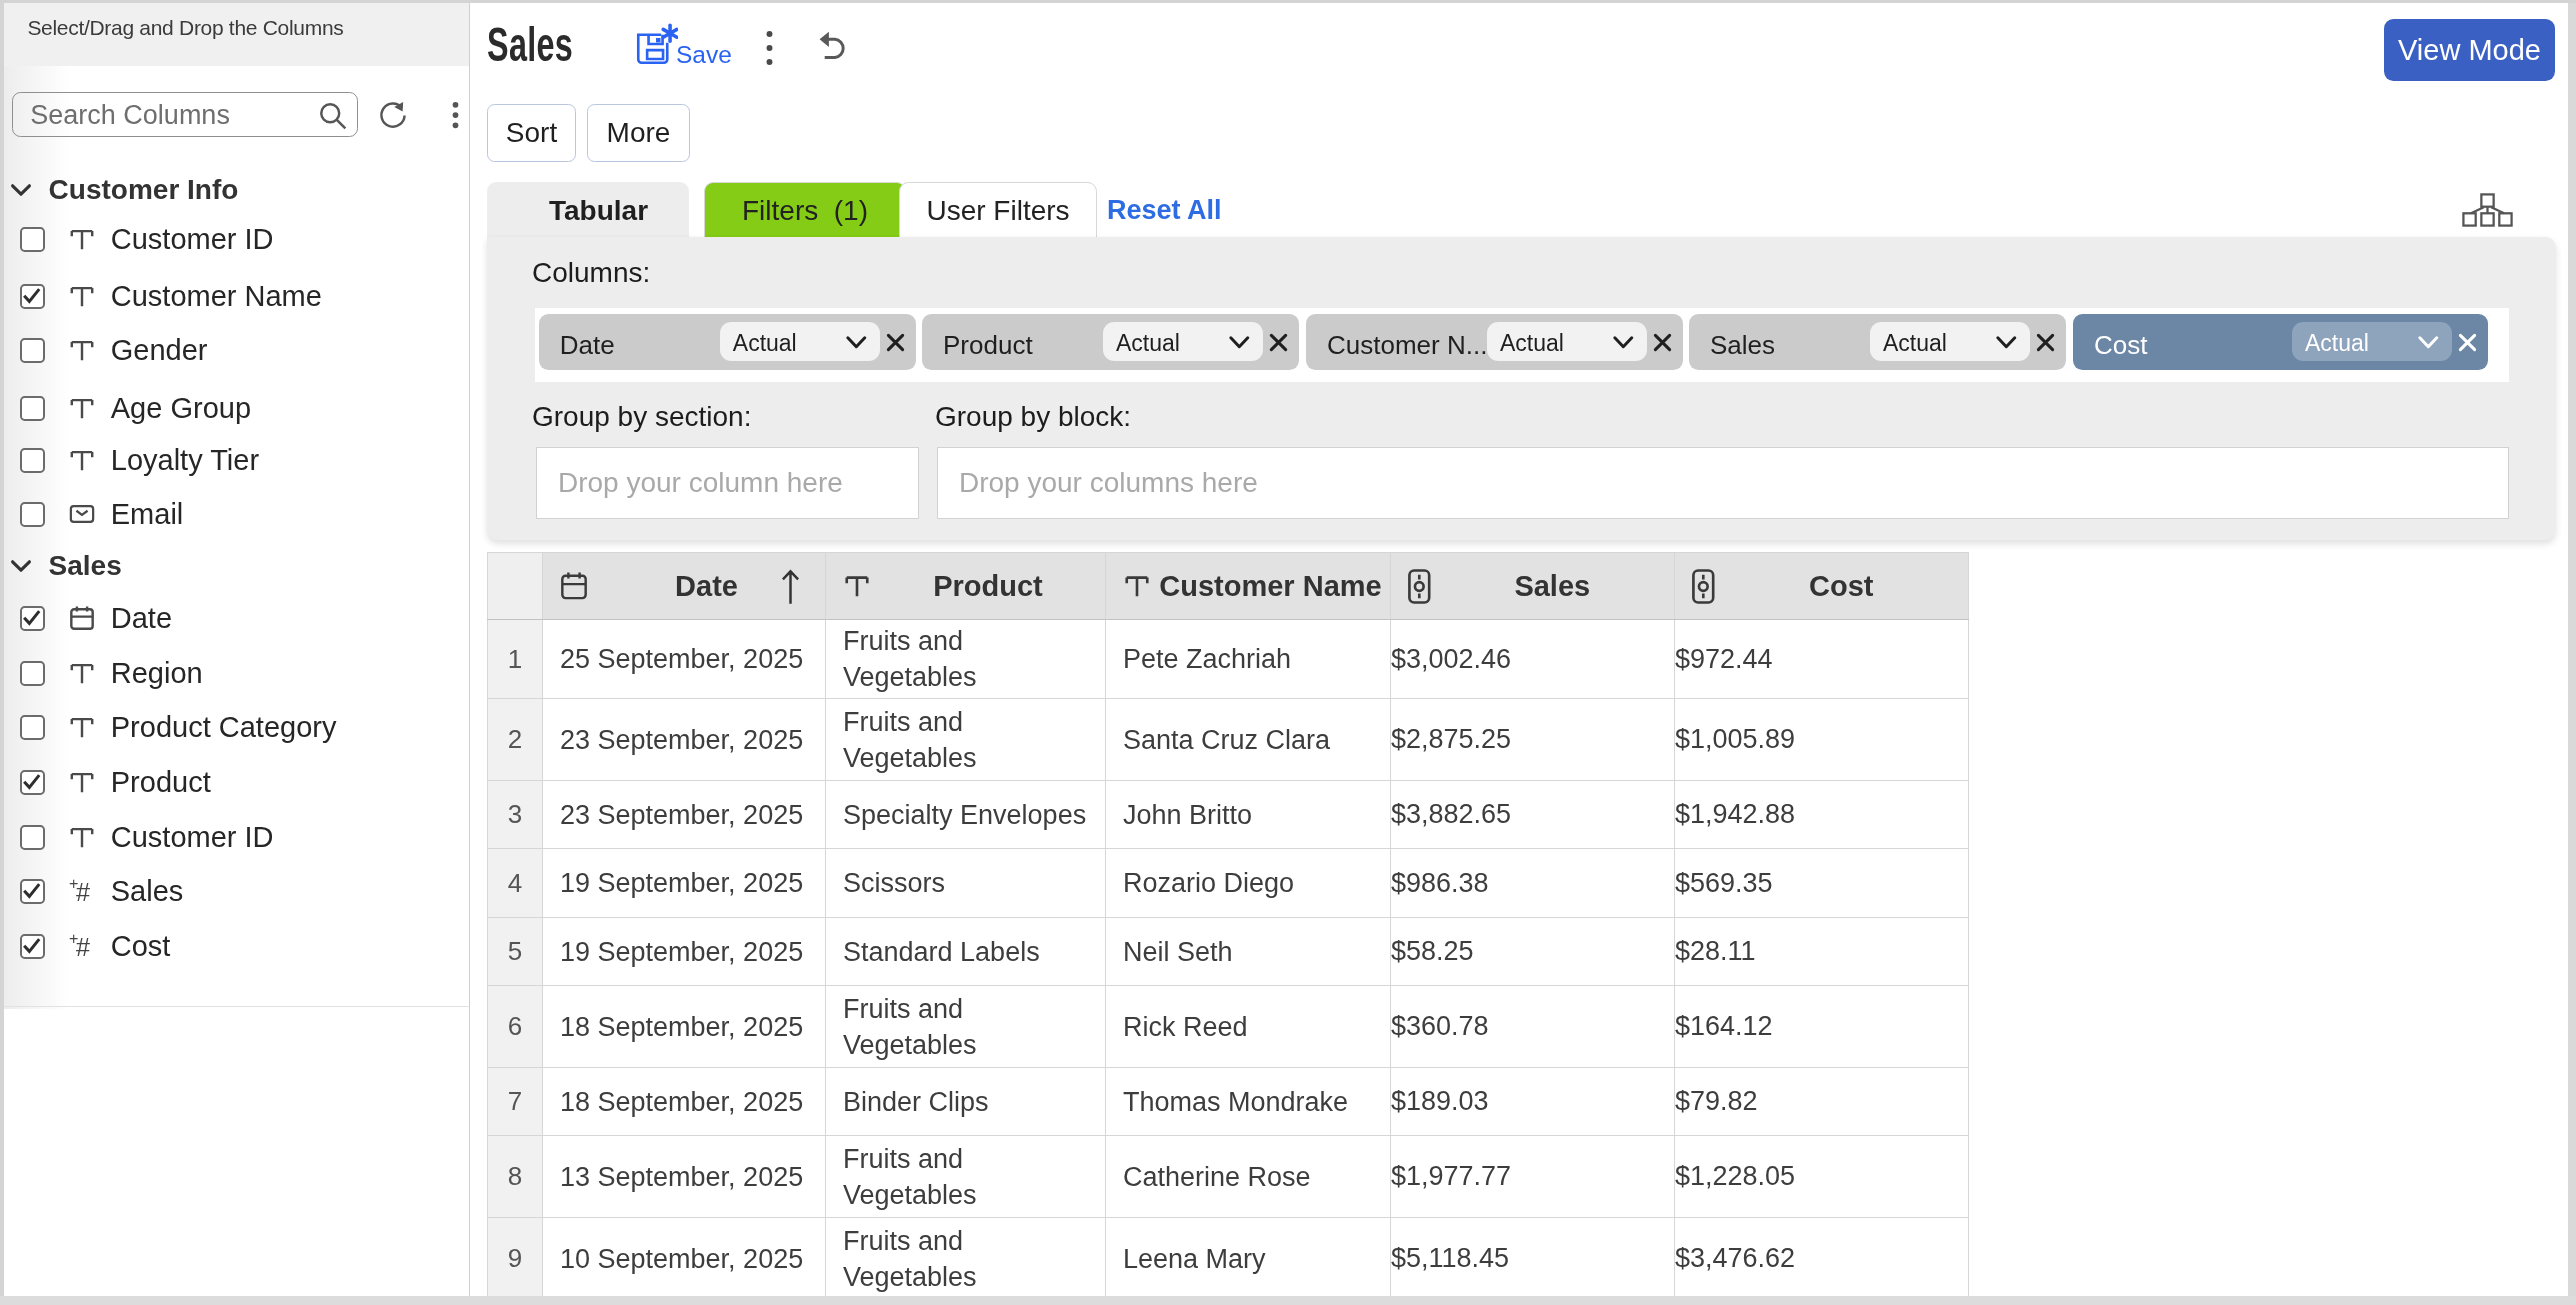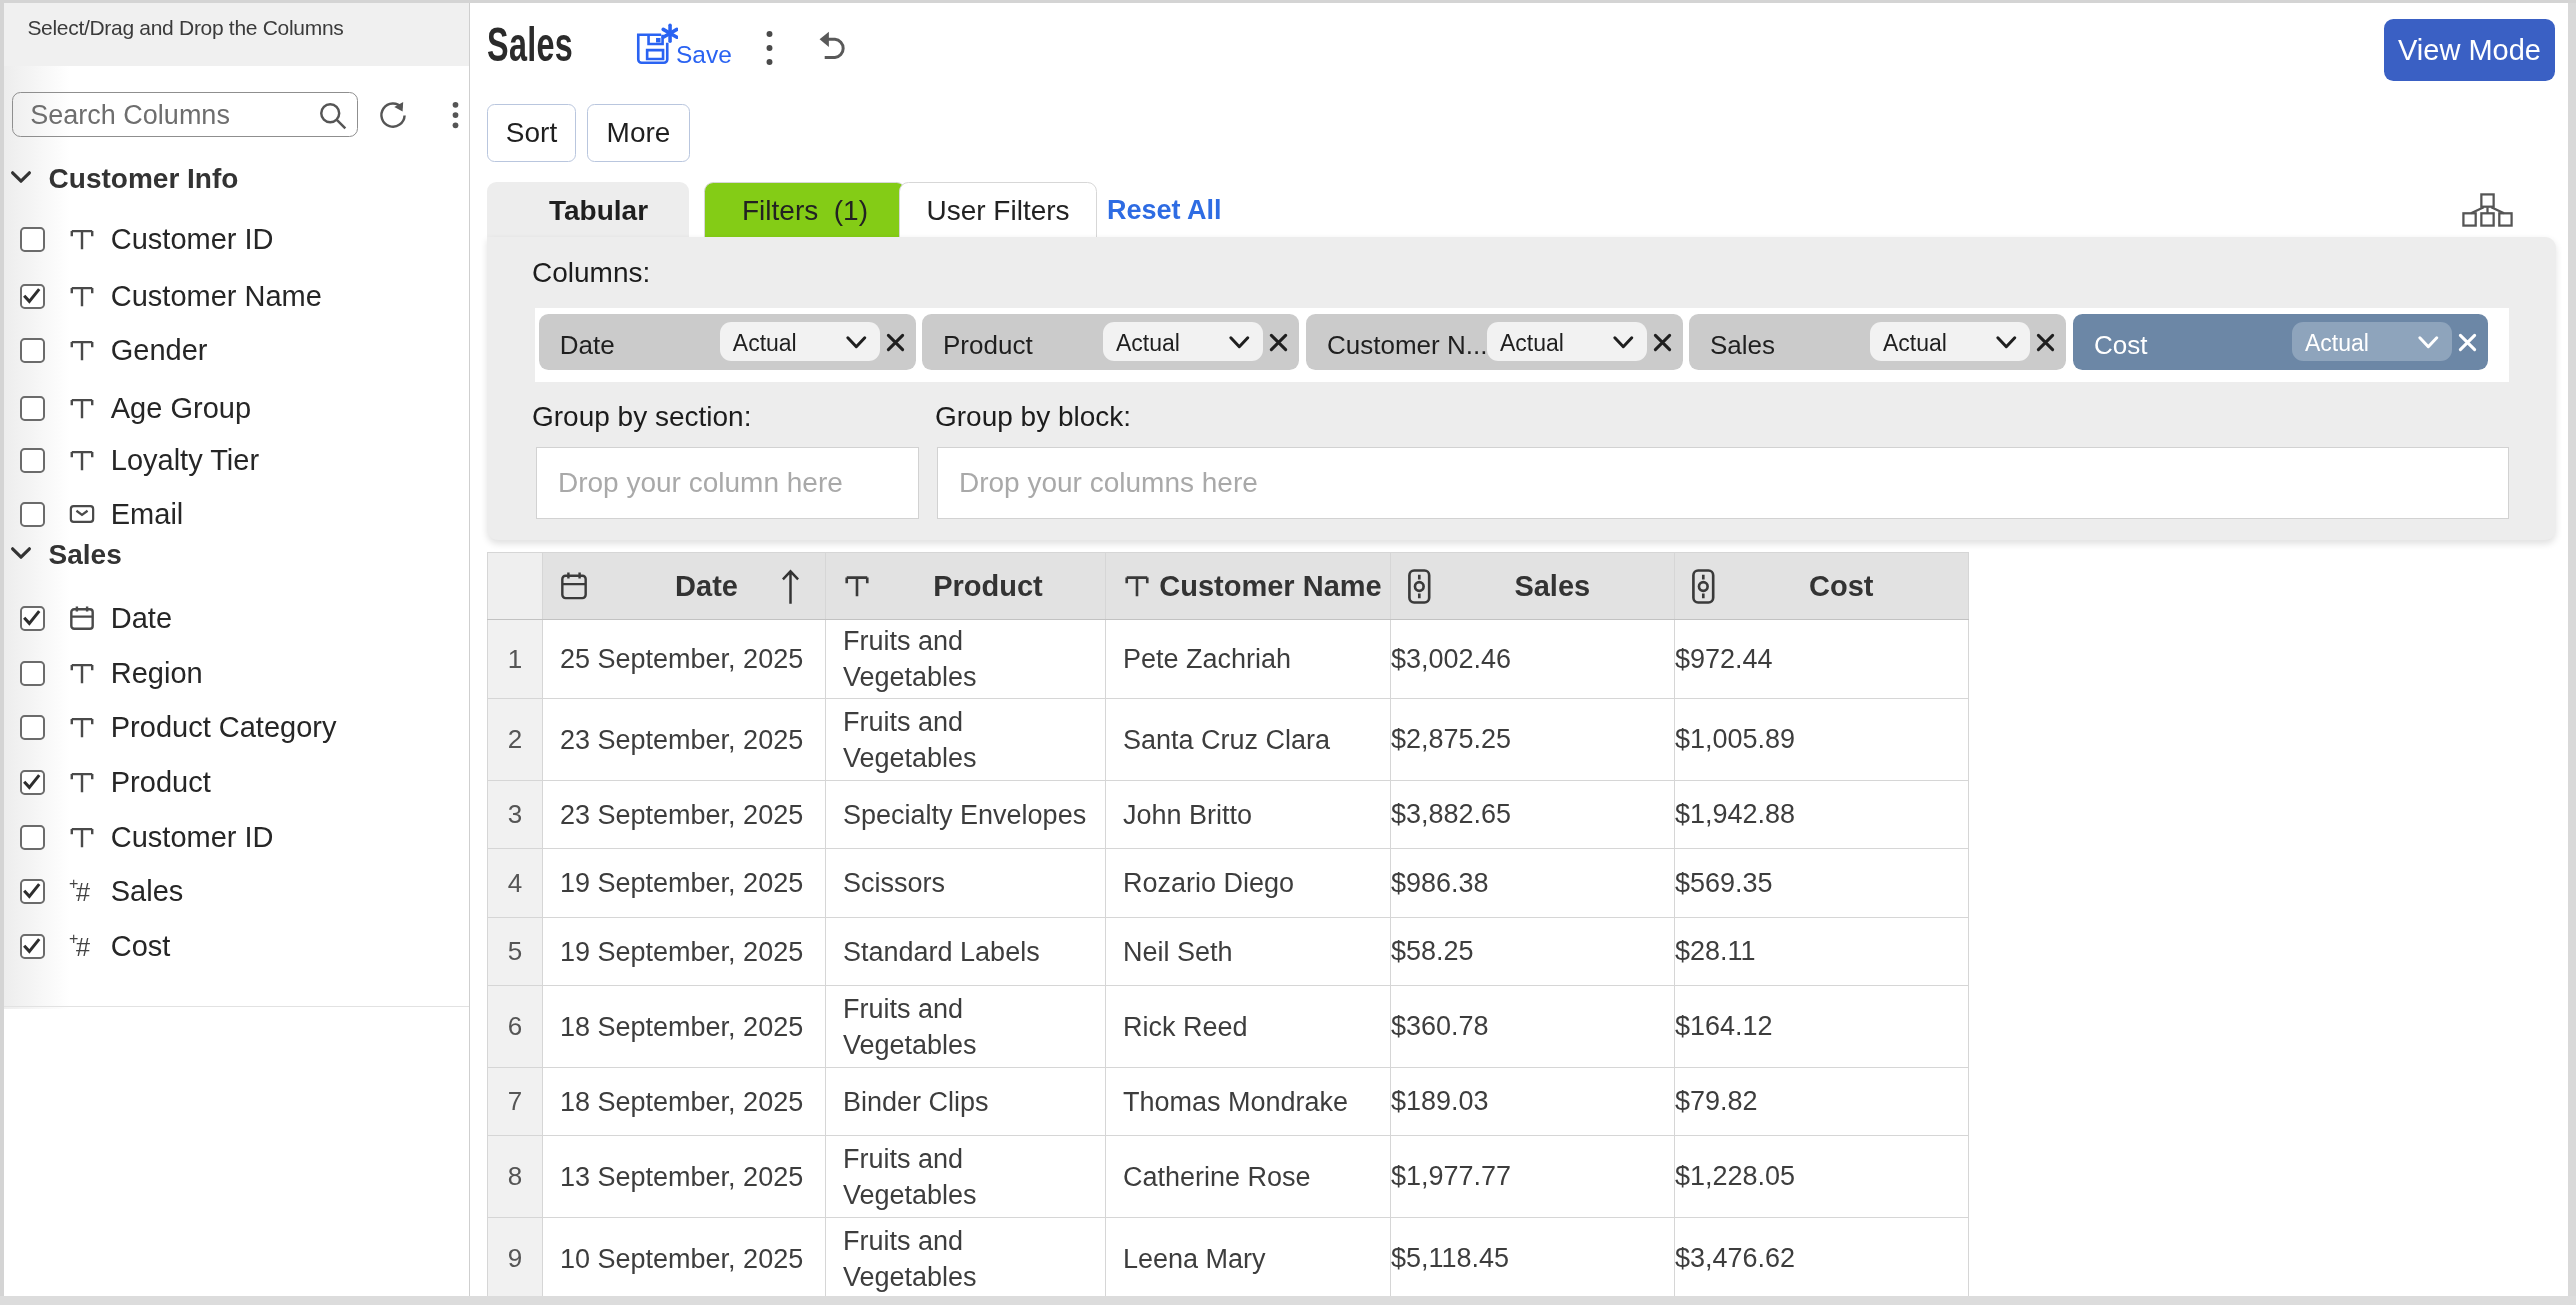--- a/index.html
+++ b/index.html
@@ -15,21 +15,21 @@
   #edge-bottom { left:0; top:1296px; width:2576px; height:10.4px; background:#dcdcdc; z-index:5; }
 
   
   #sidebar { left:3.8px; top:2.8px; width:466px; height:1293px; background:#fff; border-right:0.9px solid #cfcfcf; }
   #sb-head { position:absolute; left:0; top:0; width:100%; height:63px; background:#f0f0f0; }
   #sb-head span { position:absolute; left:23.6px; top:13px; font-size:21px; letter-spacing:-0.3px; color:#3b3b3b; }
   #sb-grad { position:absolute; left:0; top:63px; width:66px; height:943px; background:linear-gradient(to right,#ededed,rgba(255,255,255,0)); }
   #sb-divider { position:absolute; left:0; top:1003px; width:100%; height:0.9px; background:#e2e2e2; }
   #searchbox { position:absolute; left:8.5px; top:89px; width:346px; height:45px; border:1.9px solid #8f8f8f; border-radius:8.5px; }
   #searchbox span { position:absolute; left:17px; top:7.5px; font-size:27px; color:#6e6e6e; }
-  .sb-section { position:absolute; left:2.8px; height:55px; display:flex; }
+  .sb-section { position:absolute; left:2.8px; height:55px; display:flex; align-items:center; }
   .sb-section b { font-size:28px; color:#333; margin-left:14px; }
   .sb-item { position:absolute; left:16px; height:55px; display:flex; align-items:center; }
   .cbx { width:25.4px; height:25.4px; border:2.4px solid #6b6b6b; border-radius:4.7px; background:#fff; position:relative; flex:none; }
   .icon-slot { width:26px; margin-left:23.6px; flex:none; display:flex; justify-content:center; }
   .sb-item span.lbl { margin-left:16px; font-size:29px; color:#262626; white-space:nowrap; }
 
   
   #title { left:487px; top:16px; font-size:49px; font-weight:bold; color:#2b2b2b; transform:scaleX(0.66); transform-origin:0 0; letter-spacing:0.5px; }
   #save-lbl { left:676px; top:41px; font-size:24.5px; color:#2a63f2; }
   #viewmode { left:2384px; top:19px; width:171px; height:62px; background:#3a60c4; border-radius:9.4px; color:#fff; font-size:29px; display:flex; align-items:center; justify-content:center; }

